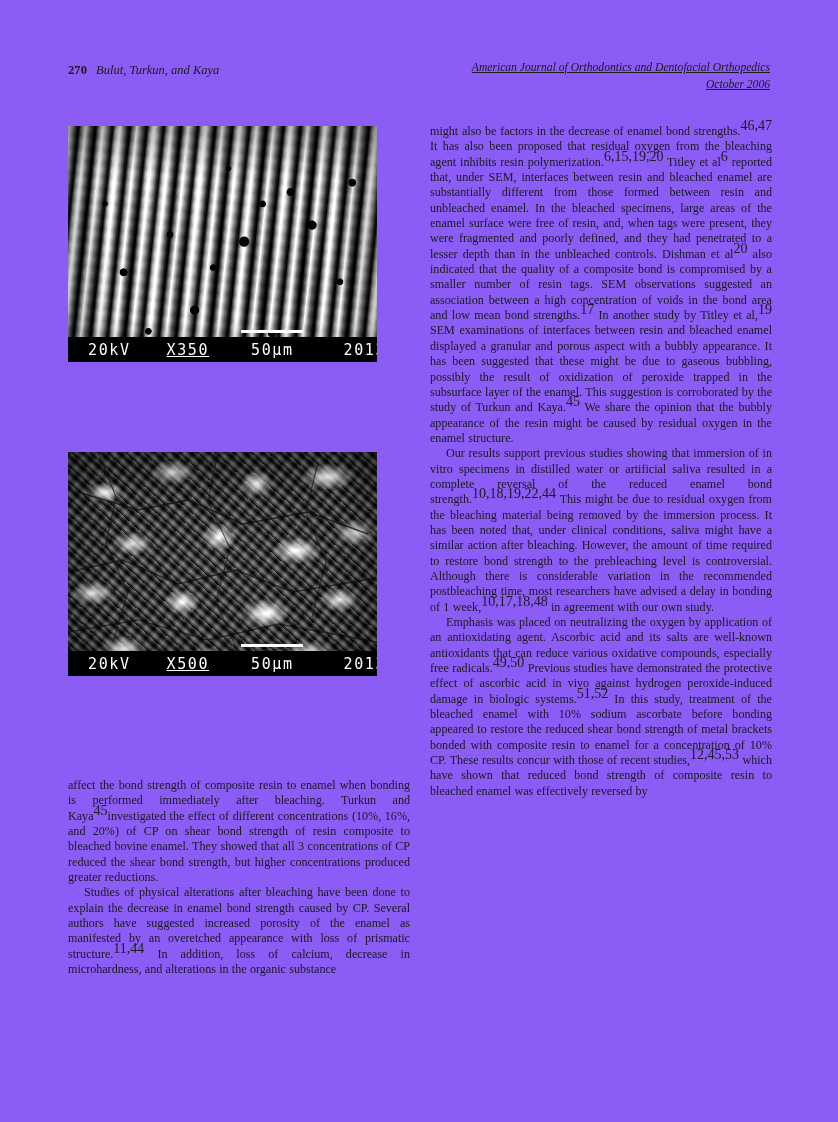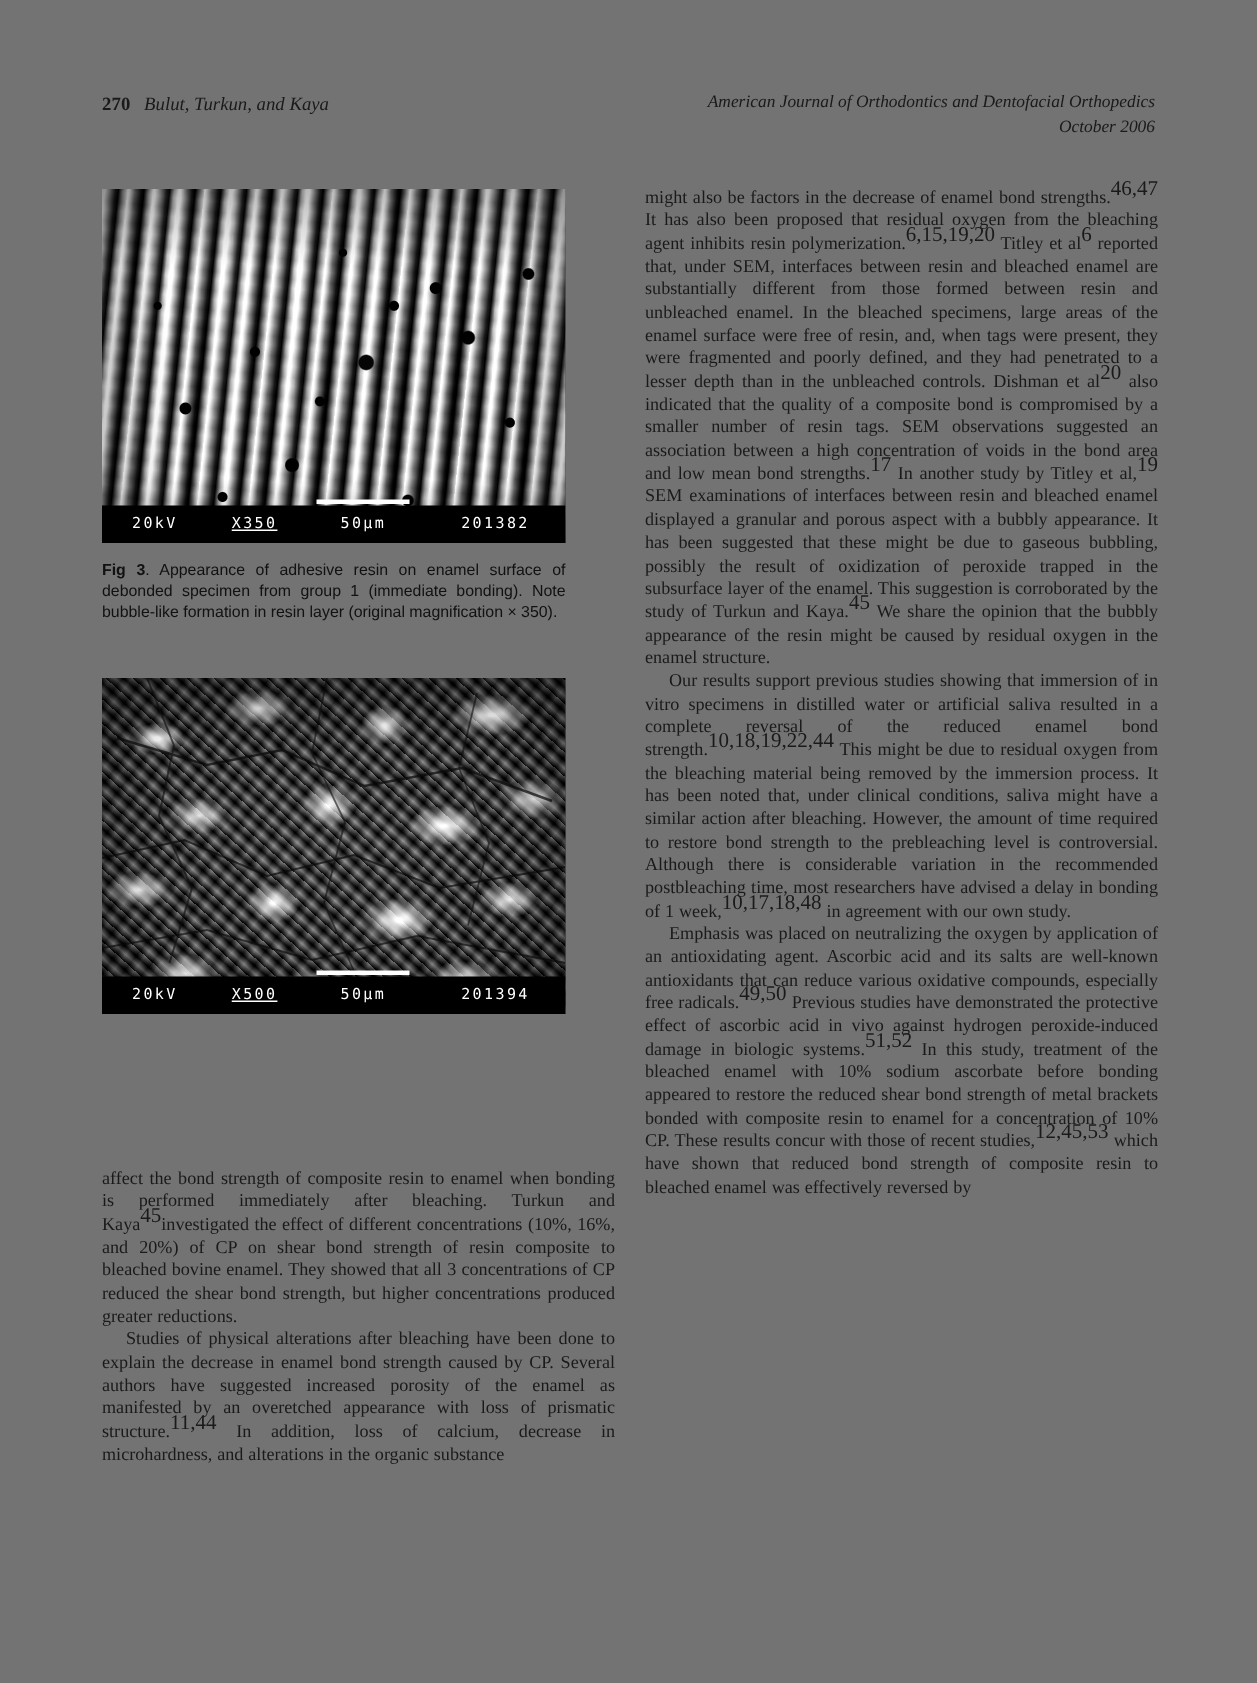--- a/index.html
+++ b/index.html
@@ -9,21 +9,21 @@
     background: #ffffff;
   }
   body {
     font-family: "Liberation Serif", serif;
     color: #1a1a1a;
   }
   .page {
     position: relative;
     width: 838px;
     height: 1122px;
-    background: #737373;
+    background: #8b5cf6;
     overflow: hidden;
     box-sizing: border-box;
   }
 
   
   .runhead {
     position: absolute;
     left: 68px;
     top: 60px;
     width: 702px;
@@ -48,21 +48,21 @@
   }
   .runhead-right {
     position: absolute;
     right: 0;
     top: 0;
     text-align: right;
     font-style: italic;
     font-size: 11.6px;
     line-height: 16.5px;
   }
-  .runhead-right div { white-space: nowrap; }
+  .runhead-right div { white-space: nowrap; text-decoration: underline; }
 
   
   .col {
     position: absolute;
     top: 124px;
     width: 342px;
   }
   .col-right { left: 430px; }
 
   p.body {
@@ -186,21 +186,21 @@
     position: absolute;
     left: 0;
     right: 0;
     bottom: 0;
     height: 25px;
     background: #000000;
     display: flex;
     align-items: center;
     color: #ffffff;
     font-family: "DejaVu Sans Mono", monospace;
-    font-size: 10px;
+    font-size: 15px;
     letter-spacing: 1.6px;
     padding: 0 6px;
     box-sizing: border-box;
   }
   .sem-bar .kv { margin-left: 14px; }
   .sem-bar .mag { margin-left: 36px; text-decoration: underline; }
   .sem-bar .scalewrap {
     margin-left: 42px;
     position: relative;
     display: flex;
@@ -259,21 +259,20 @@
         <div class="sem-bar">
           <span class="kv">20kV</span>
           <span class="mag">X350</span>
           <span class="scalewrap">
             <span class="scalebar"></span>
             <span>50µm</span>
           </span>
           <span class="serial">201382</span>
         </div>
       </div>
-      <figcaption><span class="figlabel">Fig 3</span><span>. Appearance of adhesive resin on enamel surface of debonded specimen from group 1 (immediate bonding). Note bubble-like formation in resin layer (original magnification × 350).</span></figcaption>
     </figure>
   </div>
 
   <div class="fig-block-2">
     <figure>
       <div class="sem sem-2">
         <div class="sem-tex tex-granular"></div>
         <svg class="tex-cracks" viewBox="0 0 309 224" preserveAspectRatio="none">
           <path d="M10 40 L70 58 L120 48 L175 72 L240 60 L300 82" stroke="#0a0a0a" stroke-width="1.6" fill="none" opacity="0.85"></path>
           <path d="M0 120 L55 108 L110 132 L168 118 L225 140 L309 126" stroke="#0a0a0a" stroke-width="1.4" fill="none" opacity="0.8"></path>

